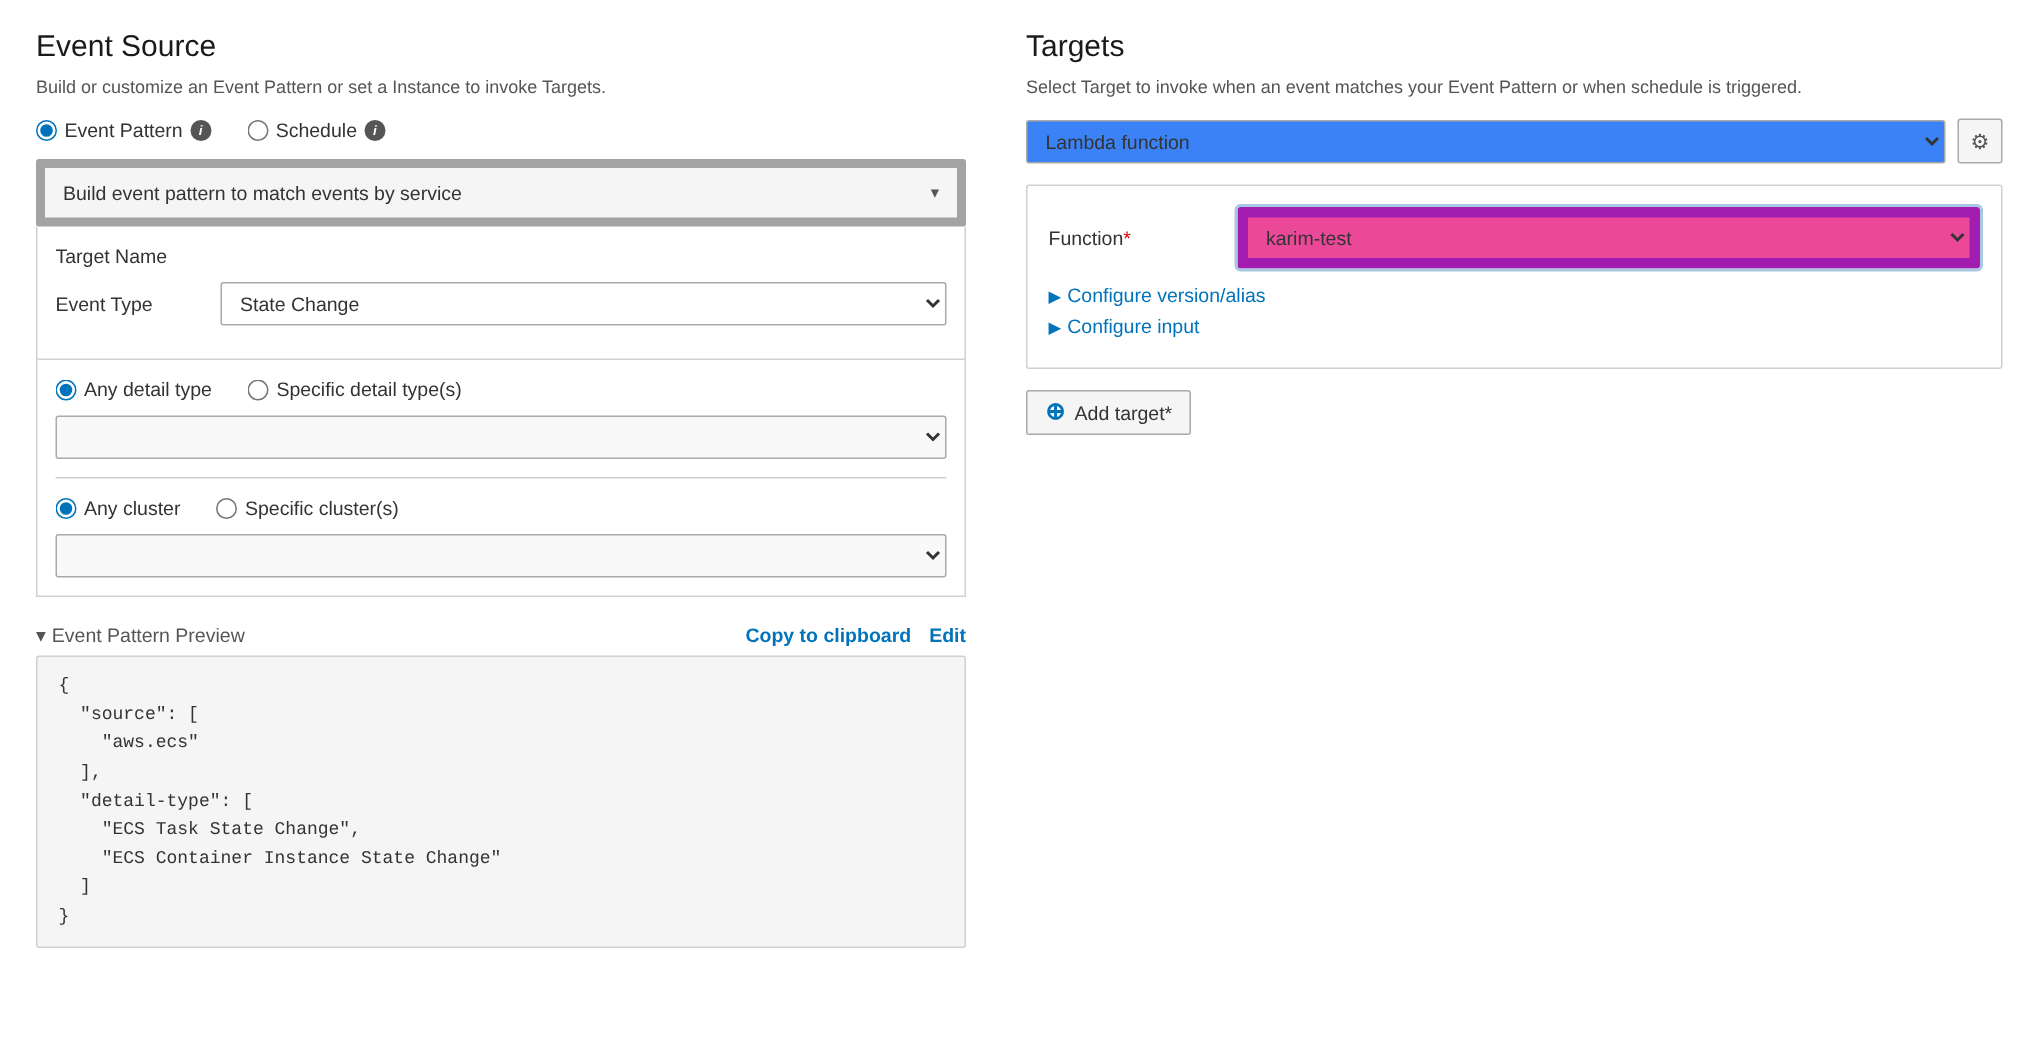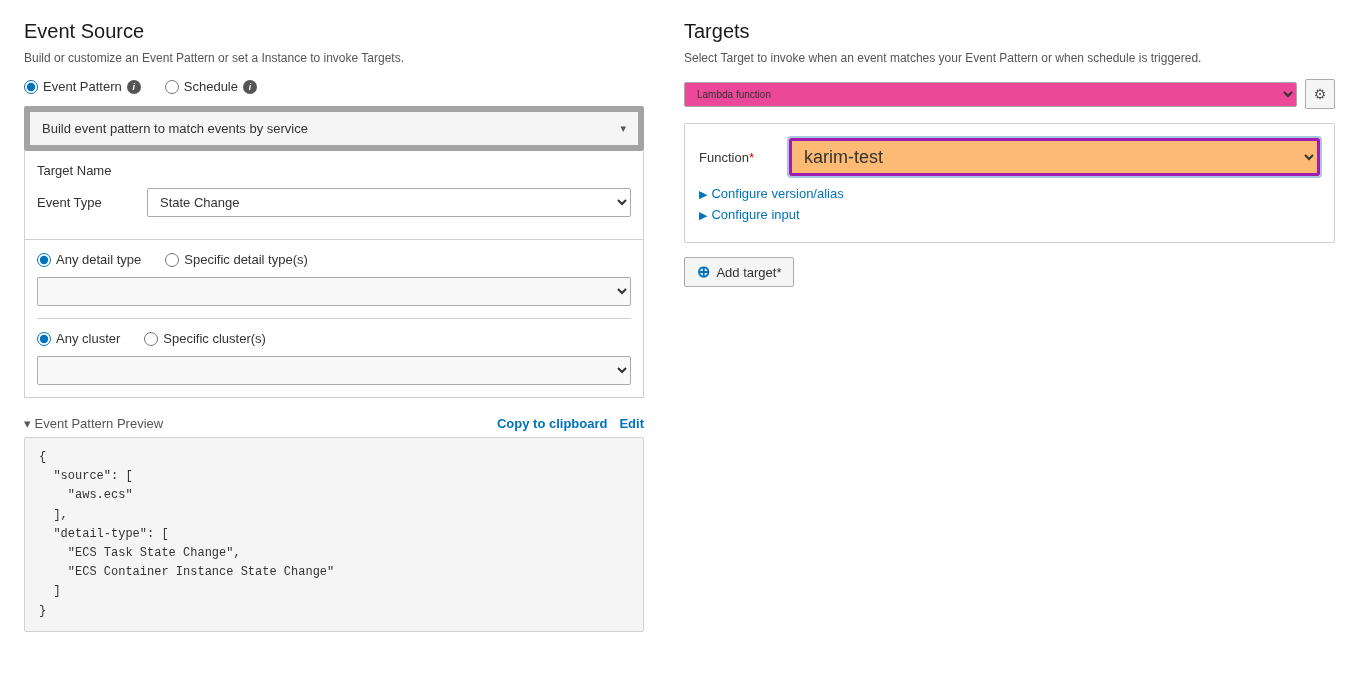--- a/index.html
+++ b/index.html
@@ -186,22 +186,22 @@
       display: flex;
       align-items: center;
       gap: 8px;
       margin-bottom: 14px;
     }
     .target-type-select {
       flex: 1;
       padding: 5px 8px;
       border: 1px solid #aaa;
       border-radius: 2px;
-      background: #ec4899;
-      font-size: 10px;
+      background: #3b82f6;
+      font-size: 13px;
       color: #333;
       appearance: auto;
       cursor: pointer;
     }
     .settings-btn {
       width: 30px;
       height: 30px;
       background: #f5f5f5;
       border: 1px solid #aaa;
       border-radius: 2px;
@@ -215,36 +215,37 @@
     .target-config-box {
       border: 1px solid #d0d0d0;
       border-radius: 2px;
       padding: 14px;
       margin-bottom: 14px;
     }
     .function-row {
       display: flex;
       align-items: center;
       margin-bottom: 10px;
+      gap: 36px;
     }
     .function-label {
       width: 90px;
       font-size: 13px;
       color: #333;
     }
     .function-required {
       color: #d00;
     }
     .function-select {
       flex: 1;
       padding: 5px 8px;
-      border: 3px solid #a21caf;
-      border-radius: 2px;
-      background: #fdba74;
-      font-size: 18px;
+      border: 7px solid #a21caf;
+      border-radius: 2px;
+      background: #ec4899;
+      font-size: 13px;
       color: #333;
       appearance: auto;
       cursor: pointer;
       outline: 2px solid #a7c8e0;
     }
     .config-link {
       display: block;
       color: #0073bb;
       font-size: 13px;
       text-decoration: none;

